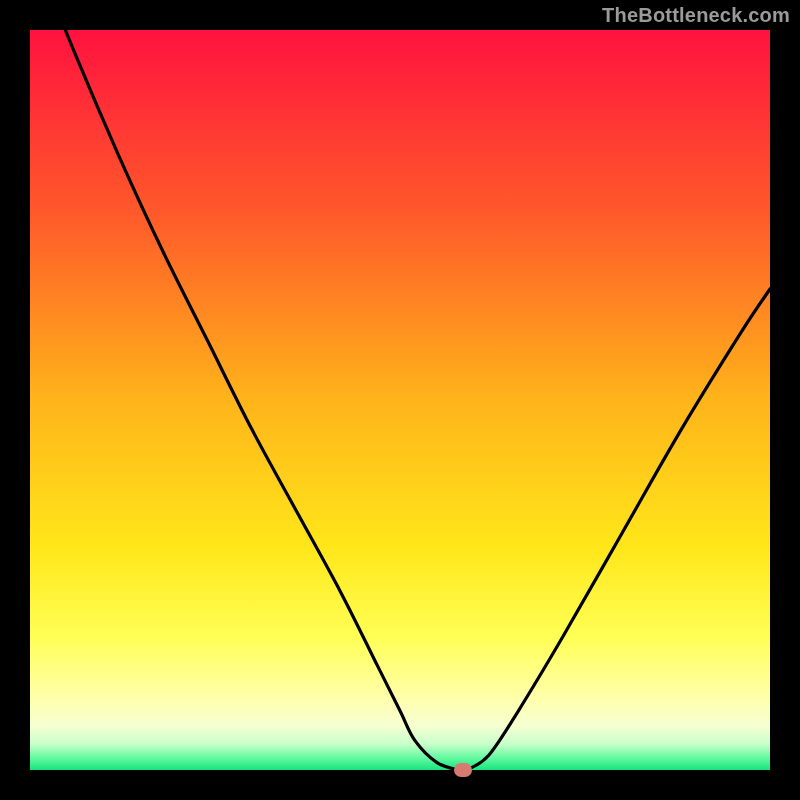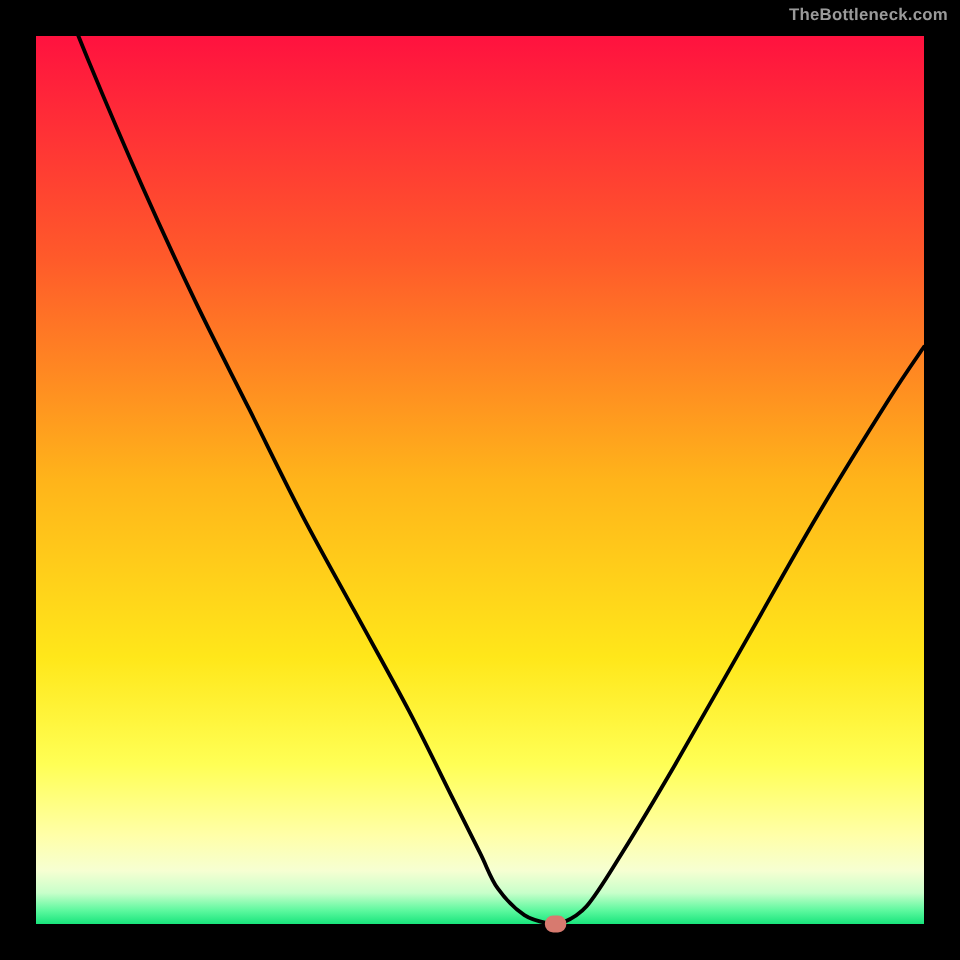--- a/index.html
+++ b/index.html
@@ -43,21 +43,21 @@
     width: 18px;
     height: 14px;
     border-radius: 8px;
     transform: translate(-50%, -50%);
   }
   .watermark {
     position: absolute;
     top: 4px;
     right: 10px;
     font-family: Arial, Helvetica, sans-serif;
-    font-size: 14px;
+    font-size: 20px;
     font-weight: 600;
     color: #9a9a9a;
     letter-spacing: 0.2px;
   }
 </style>
 </head>
 <body>
 
 <div class="frame">
   <div class="watermark">TheBottleneck.com</div>

